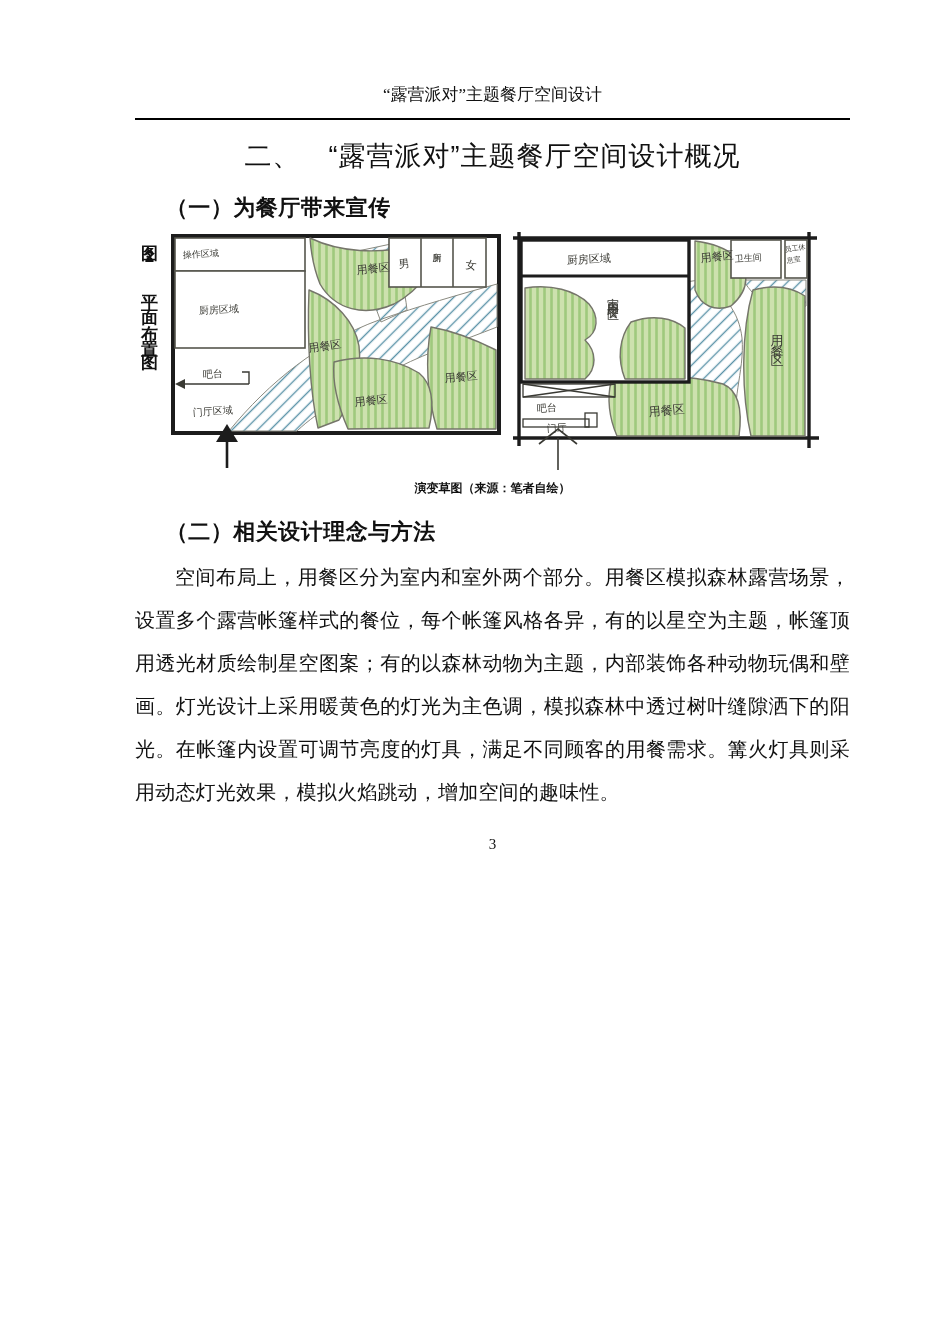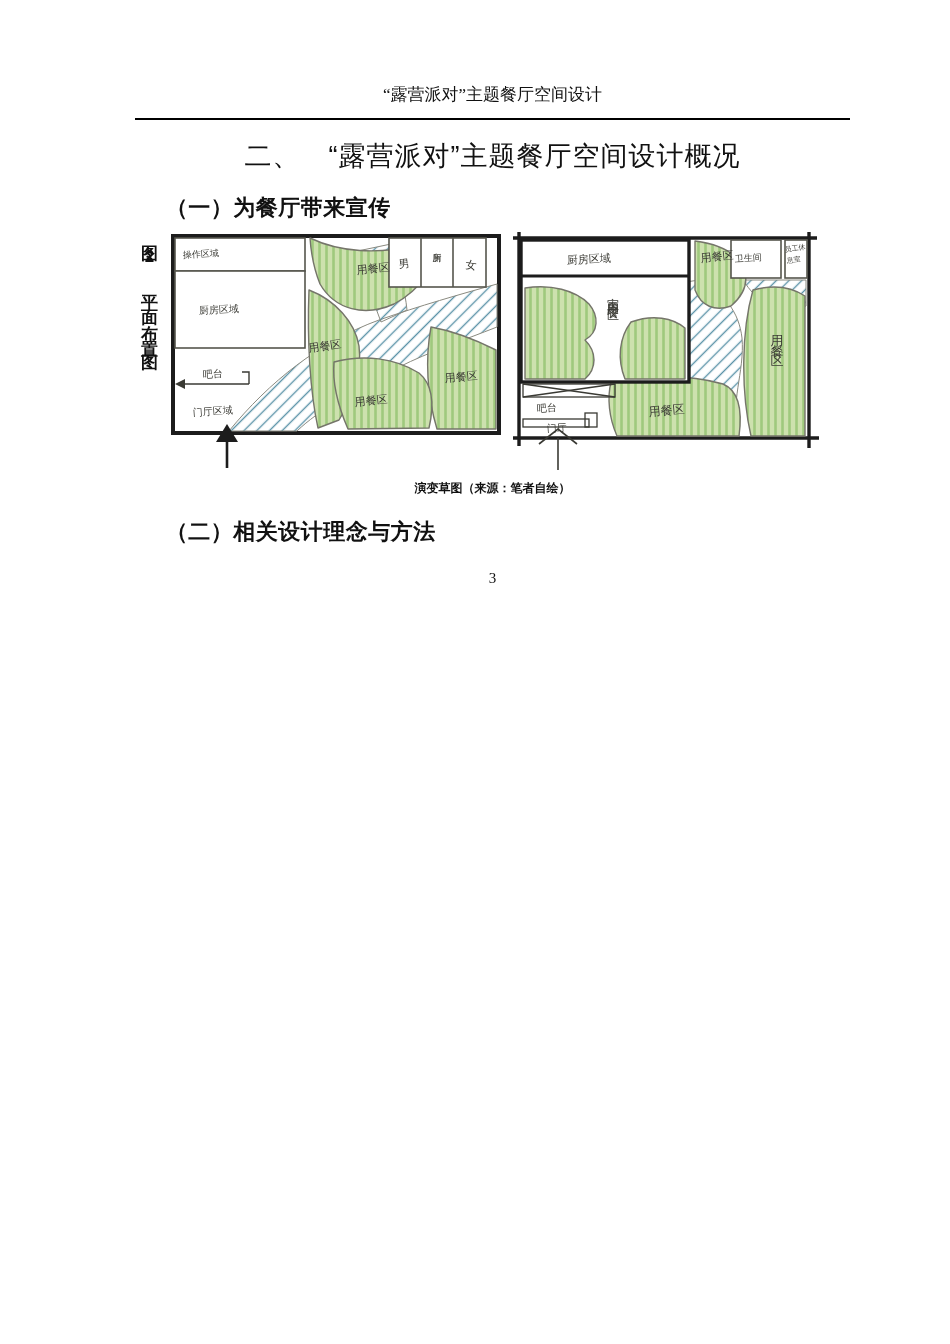--- a/index.html
+++ b/index.html
@@ -208,16 +208,17 @@
       <g>
         <path d="M26,212 L45,197 L64,212" fill="none" stroke="#3a3a34" stroke-width="1.6"></path>
         <line x1="45" y1="206" x2="45" y2="238" stroke="#3a3a34" stroke-width="1.6"></line>
       </g>
     </svg>
   </div>
 
   <div class="fig-caption">演变草图（来源：笔者自绘）</div>
 
   <div class="h2">（二）相关设计理念与方法</div>
+  <p class="para indent">空间布局上，用餐区分为室内和室外两个部分。用餐区模拟森林露营场景，设置多个露营帐篷样式的餐位，每个帐篷风格各异，有的以星空为主题，帐篷顶用透光材质绘制星空图案；有的以森林动物为主题，内部装饰各种动物玩偶和壁画。灯光设计上采用暖黄色的灯光为主色调，模拟森林中透过树叶缝隙洒下的阳光。在帐篷内设置可调节亮度的灯具，满足不同顾客的用餐需求。篝火灯具则采用动态灯光效果，模拟火焰跳动，增加空间的趣味性。</p>
 
   <div class="page-number">3</div>
 
 </div>
 
 </body></html>

